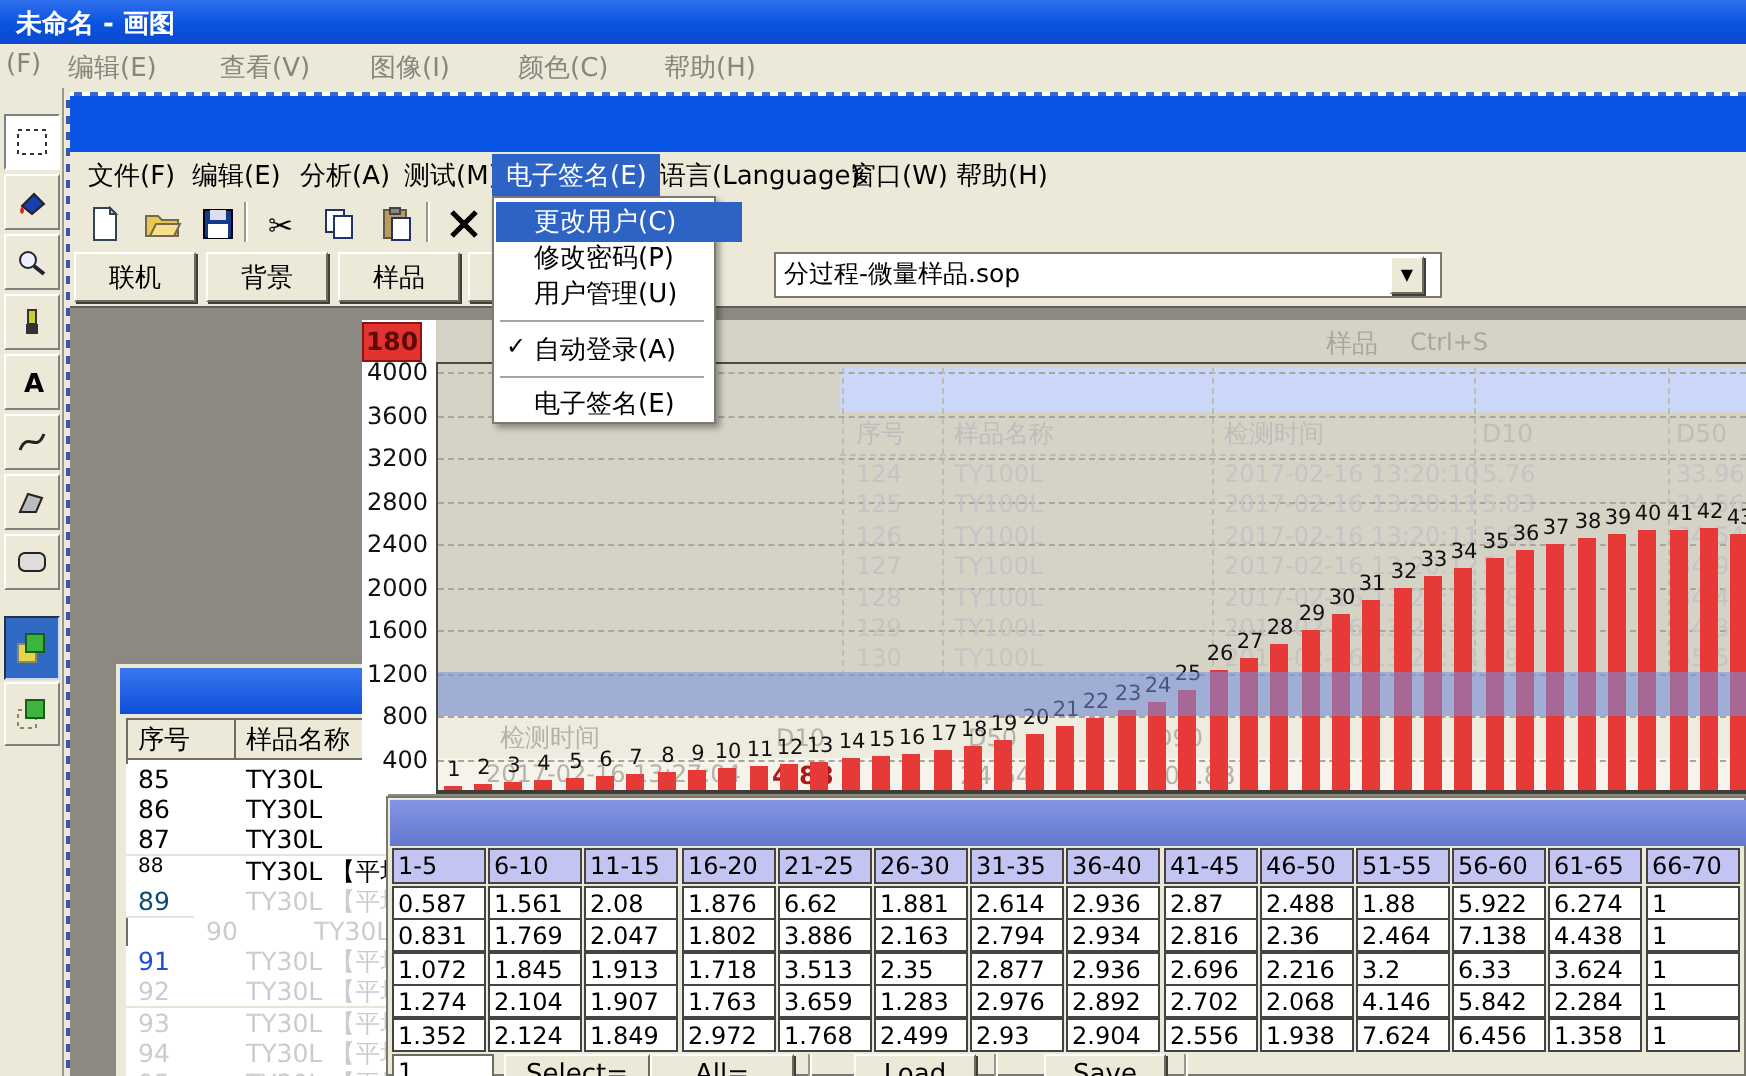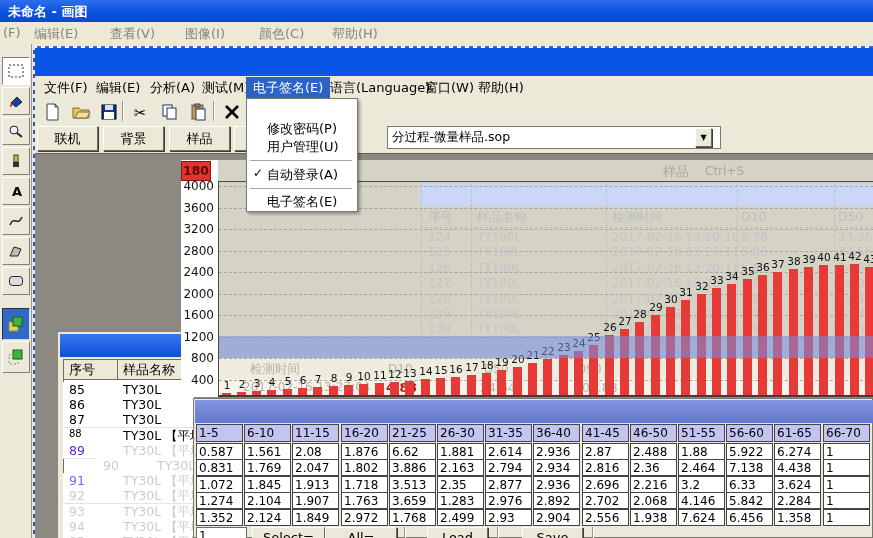--- a/index.html
+++ b/index.html
@@ -265,29 +265,29 @@
         </div>
         <div style="left: 5px; top: 80.4px; width: 135px; height: 15px; border-bottom: 1px solid rgb(232, 229, 216); background: rgb(255, 255, 255); position: absolute;">
           <div style="left: 6px; top: 0px; font-size: 12.5px; color: rgb(0, 0, 0); white-space: nowrap; position: absolute;">87</div>
           <div style="left: 60px; top: 0px; font-size: 12.5px; color: rgb(0, 0, 0); white-space: nowrap; position: absolute;">TY30L</div>
         </div>
         <div style="left: 5px; top: 95.6px; width: 135px; height: 15px; border-bottom: 1px solid rgb(232, 229, 216); background: rgb(255, 255, 255); position: absolute;">
           <div style="left: 6px; top: 0px; font-size: 10px; color: rgb(0, 0, 0); white-space: nowrap; position: absolute; text-align: center;">88</div>
           <div style="left: 60px; top: 0px; font-size: 12.5px; color: rgb(0, 0, 0); white-space: nowrap; position: absolute;">TY30L 【平均】</div>
         </div>
         <div style="left: 5px; top: 110.8px; width: 135px; height: 15px; border-bottom: 1px solid rgb(232, 229, 216); background: rgb(255, 255, 255); position: absolute;">
-          <div style="left: 6px; top: 0px; font-size: 12.5px; color: #6d28d9; white-space: nowrap; position: absolute;">89</div>
+          <div style="left: 6px; top: 0px; font-size: 12.5px; color: #0c4a6e; white-space: nowrap; position: absolute;">89</div>
           <div style="left: 60px; top: 0px; font-size: 12.5px; color: rgb(204, 204, 204); white-space: nowrap; position: absolute;">TY30L 【平均】</div>
         </div>
         <div style="left: 5px; top: 126px; width: 135px; height: 15px; border-bottom: 1px solid rgb(232, 229, 216); background: rgb(255, 255, 255); position: absolute; margin-left: 34px;">
           <div style="left: 6px; top: 0px; font-size: 12.5px; color: rgb(204, 204, 204); white-space: nowrap; position: absolute;">90</div>
           <div style="left: 60px; top: 0px; font-size: 12.5px; color: rgb(204, 204, 204); white-space: nowrap; position: absolute;">TY30L 【平均】</div>
         </div>
         <div style="left: 5px; top: 141.2px; width: 135px; height: 15px; border-bottom: 1px solid rgb(232, 229, 216); background: rgb(255, 255, 255); position: absolute;">
-          <div style="left: 6px; top: 0px; font-size: 12.5px; color: #8b5cf6; white-space: nowrap; position: absolute;">91</div>
+          <div style="left: 6px; top: 0px; font-size: 12.5px; color: #1d4ed8; white-space: nowrap; position: absolute;">91</div>
           <div style="left: 60px; top: 0px; font-size: 12.5px; color: rgb(204, 204, 204); white-space: nowrap; position: absolute;">TY30L 【平均】</div>
         </div>
         <div style="left: 5px; top: 156.4px; width: 135px; height: 15px; border-bottom: 1px solid rgb(232, 229, 216); background: rgb(255, 255, 255); position: absolute;">
           <div style="left: 6px; top: 0px; font-size: 12.5px; color: rgb(204, 204, 204); white-space: nowrap; position: absolute;">92</div>
           <div style="left: 60px; top: 0px; font-size: 12.5px; color: rgb(204, 204, 204); white-space: nowrap; position: absolute;">TY30L 【平均】</div>
         </div>
         <div style="left: 5px; top: 171.6px; width: 135px; height: 15px; border-bottom: 1px solid rgb(232, 229, 216); background: rgb(255, 255, 255); position: absolute;">
           <div style="left: 6px; top: 0px; font-size: 12.5px; color: rgb(204, 204, 204); white-space: nowrap; position: absolute;">93</div>
           <div style="left: 60px; top: 0px; font-size: 12.5px; color: rgb(204, 204, 204); white-space: nowrap; position: absolute;">TY30L 【平均】</div>
         </div>
@@ -607,20 +607,23 @@
       <span>Load</span>
     </div>
     <div class="abs sep-v" style="left:497px;top:527px;height:11px;"></div>
     <div class="abs win-btn" style="left:522px;top:527px;width:59px;height:18px;">
       <span>Save</span>
     </div>
     <div class="abs sep-v" style="left:592px;top:527px;height:11px;"></div>
   </div>
 
   <div class="abs menu-pop" style="left:246px;top:98px;width:110px;height:112px;">
+    <div class="pop-item pop-hl abs" style="left:1px;top:2px;width:100px;">
+      <span>更改用户(C)</span>
+    </div>
     <div class="pop-item abs" style="left:1px;top:20px;width:100px;">
       <span>修改密码(P)</span>
     </div>
     <div class="pop-item abs" style="left:1px;top:38px;width:100px;">
       <span>用户管理(U)</span>
     </div>
     <div class="abs" style="left:3px;top:61px;width:102px;height:1px;background:#a8a69a;"></div>
     <div class="pop-item abs" style="left:1px;top:66px;width:100px;">
       <span class="abs" style="left:5px;top:1px;font-size:12px;">✓</span>
       <span>自动登录(A)</span>

